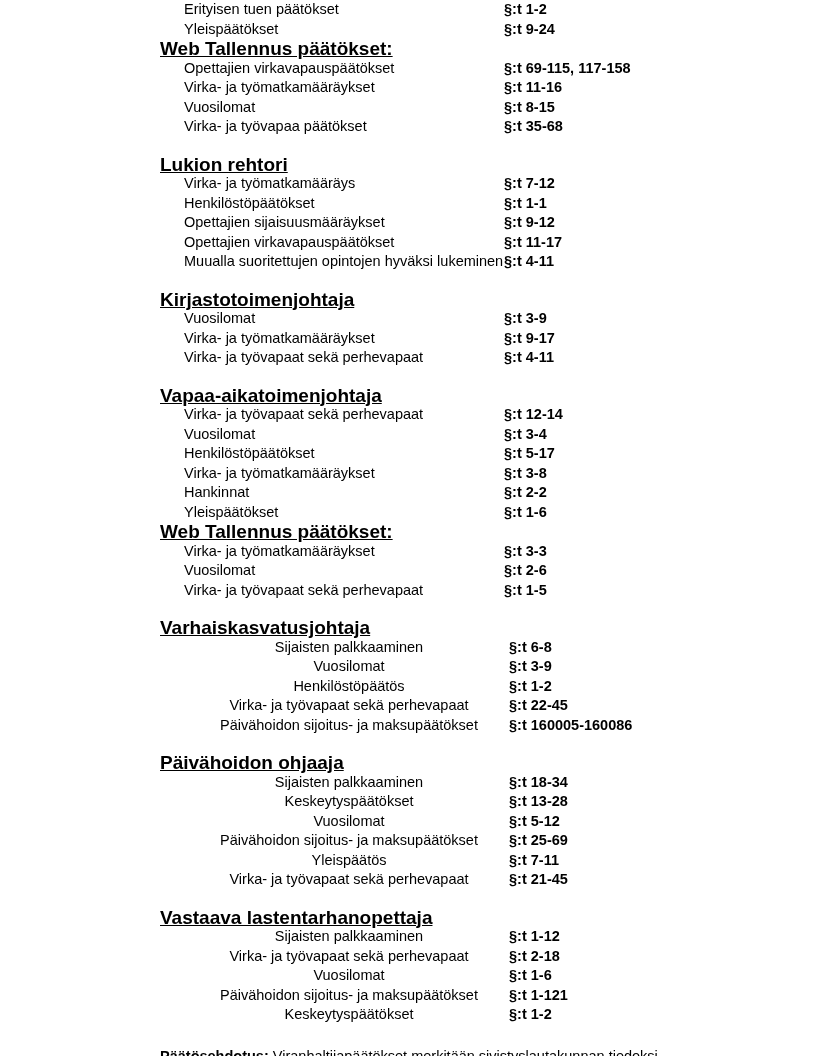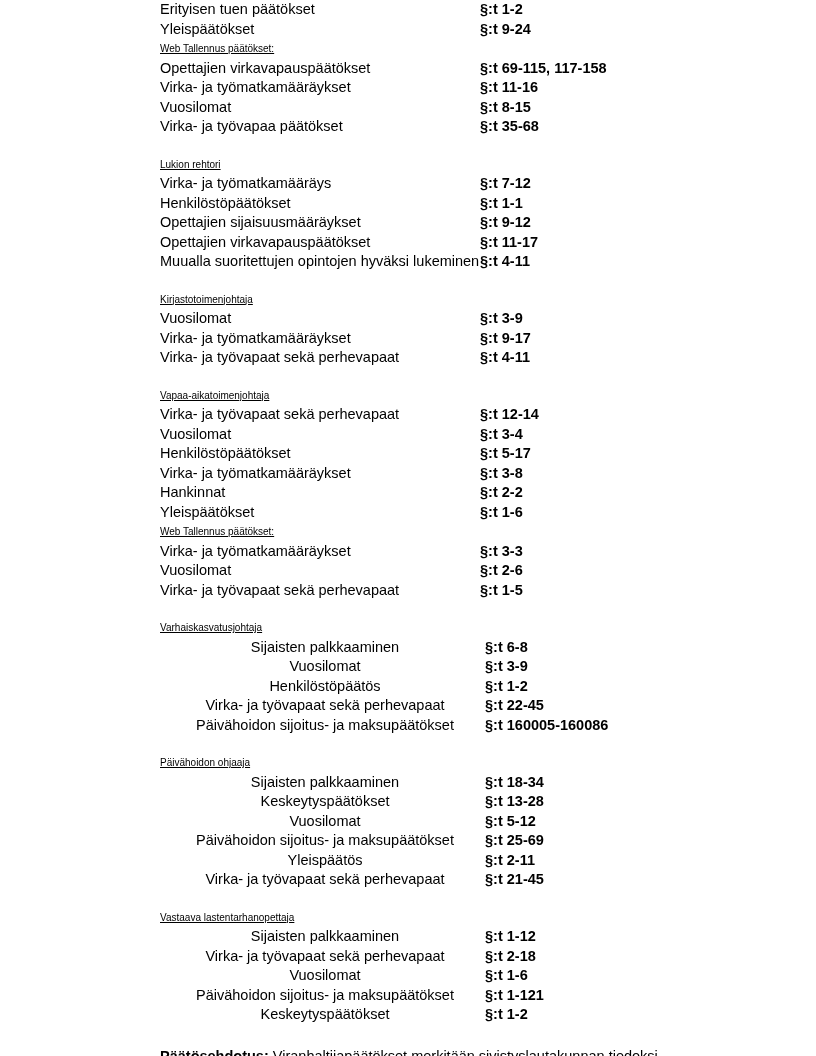--- a/index.html
+++ b/index.html
@@ -20,35 +20,37 @@
     box-sizing: border-box;
     width: 816px;
   }
   .section {
     margin: 0;
   }
   .gap {
     height: 18px;
   }
   .heading {
-    font-size: 10px;
+    font-size: 19px;
     line-height: 19.5px;
     text-decoration: underline;
     white-space: nowrap;
+    font-weight: bold;
   }
   .row {
     display: flex;
     font-size: 14.5px;
     line-height: 19.5px;
     white-space: nowrap;
   }
   .row .label {
     width: 320px;
     flex: 0 0 320px;
     white-space: normal;
+    margin-left: 24px;
   }
   .row.indent .label {
     padding-left: 5px;
     text-align: center;
   }
   .row .value {
     flex: 1 1 auto;
     font-weight: bold;
   }
   .footer {
@@ -235,21 +237,21 @@
     <div class="row indent">
       <span class="label">Vuosilomat</span>
       <span class="value">§:t 5-12</span>
     </div>
     <div class="row indent">
       <span class="label">Päivähoidon sijoitus- ja maksupäätökset</span>
       <span class="value">§:t 25-69</span>
     </div>
     <div class="row indent">
       <span class="label">Yleispäätös</span>
-      <span class="value">§:t 2-11</span>
+      <span class="value">§:t 7-11</span>
     </div>
     <div class="row indent">
       <span class="label">Virka- ja työvapaat sekä perhevapaat</span>
       <span class="value">§:t 21-45</span>
     </div>
   </div>
 
   <div class="gap"></div>
 
   <div class="heading">Vastaava lastentarhanopettaja</div>

